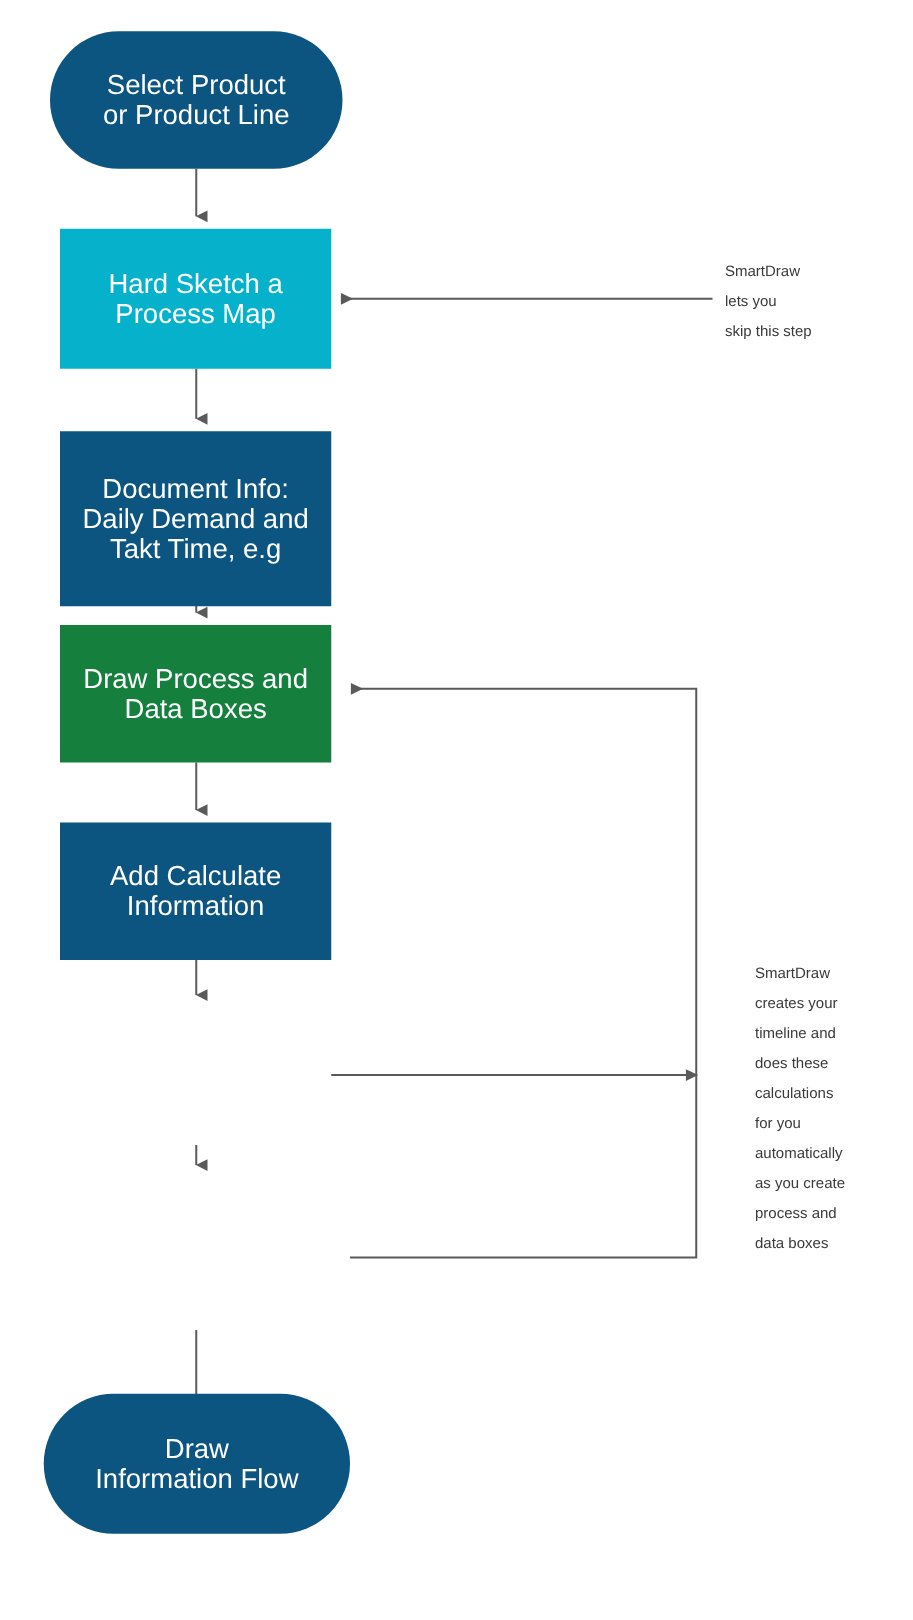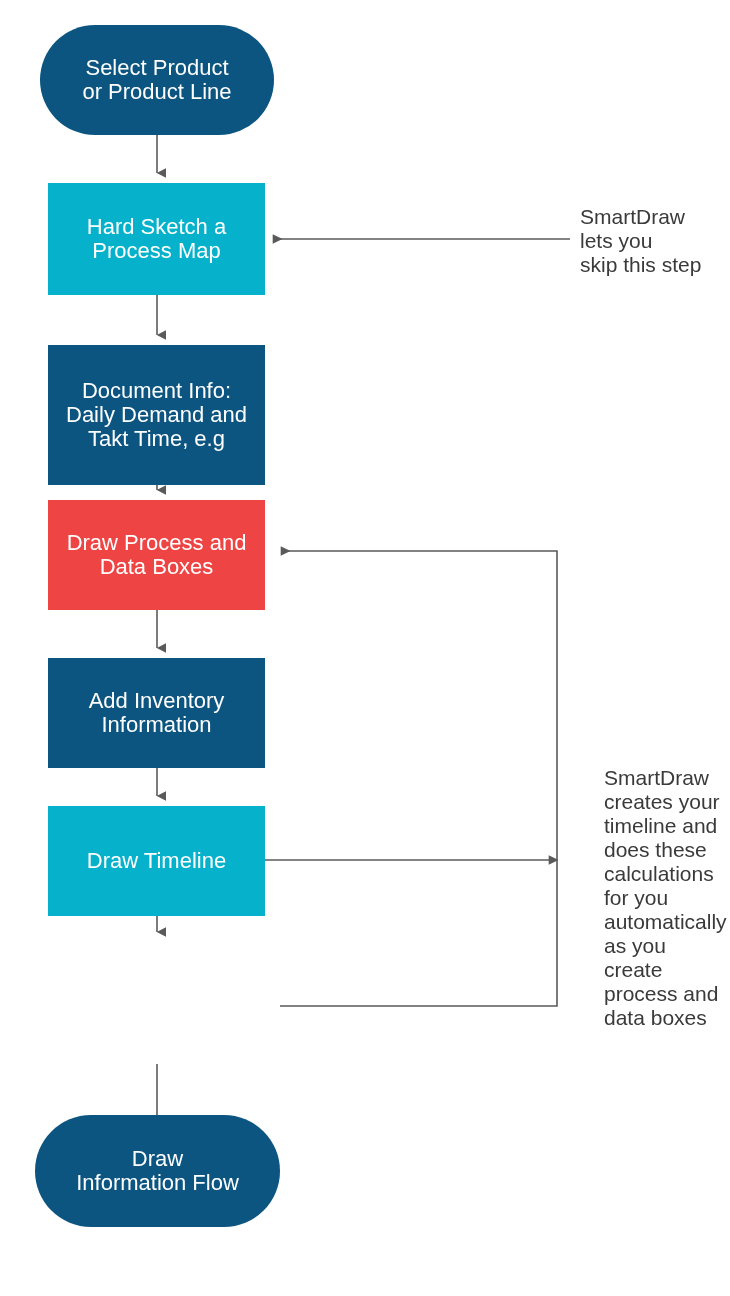--- a/index.html
+++ b/index.html
@@ -27,21 +27,21 @@
     line-height: 24px;
     font-family: Liberation Sans, sans-serif;
     white-space: pre-line;
     letter-spacing: 0px;
   }
   .node.terminal { border-radius: 58px; }
   .node.process  { border-radius: 0px; }
   .annot {
     position: absolute;
     color: #3a3a3a;
-    font-size: 21px;
+    font-size: 12px;
     line-height: 24px;
     font-family: "Liberation Sans", sans-serif;
     white-space: pre-line;
     text-align: left;
   }
   svg.edges {
     position: absolute;
     left: 0; top: 0;
     width: 730px;
     height: 1296px;
@@ -93,33 +93,30 @@
     <span>Hard Sketch a
 Process Map</span>
   </div>
 
   <div class="node process" style="left:48px; top:345px; width:217px; height:140px; background:#0b5580;">
     <span>Document Info:
 Daily Demand and
 Takt Time, e.g</span>
   </div>
 
-  <div class="node process" style="left:48px; top:500px; width:217px; height:110px; background:#ef4444;">
+  <div class="node process" style="left:48px; top:500px; width:217px; height:110px; background:#15803d;">
     <span>Draw Process and
 Data Boxes</span>
   </div>
 
   <div class="node process" style="left:48px; top:658px; width:217px; height:110px; background:#0b5580;">
-    <span>Add Inventory
+    <span>Add Calculate
 Information</span>
   </div>
 
-  <div class="node process" style="left:48px; top:806px; width:217px; height:110px; background:#06b2cb;">
-    <span>Draw Timeline</span>
-  </div>
 
 
   <div class="node terminal" style="left:35px; top:1115px; width:245px; height:112px; background:#0b5580;">
     <span>Draw
 Information Flow</span>
   </div>
 
   <div class="annot" style="left:580px; top:205px; width:150px;">SmartDraw
 lets you
 skip this step</div>

